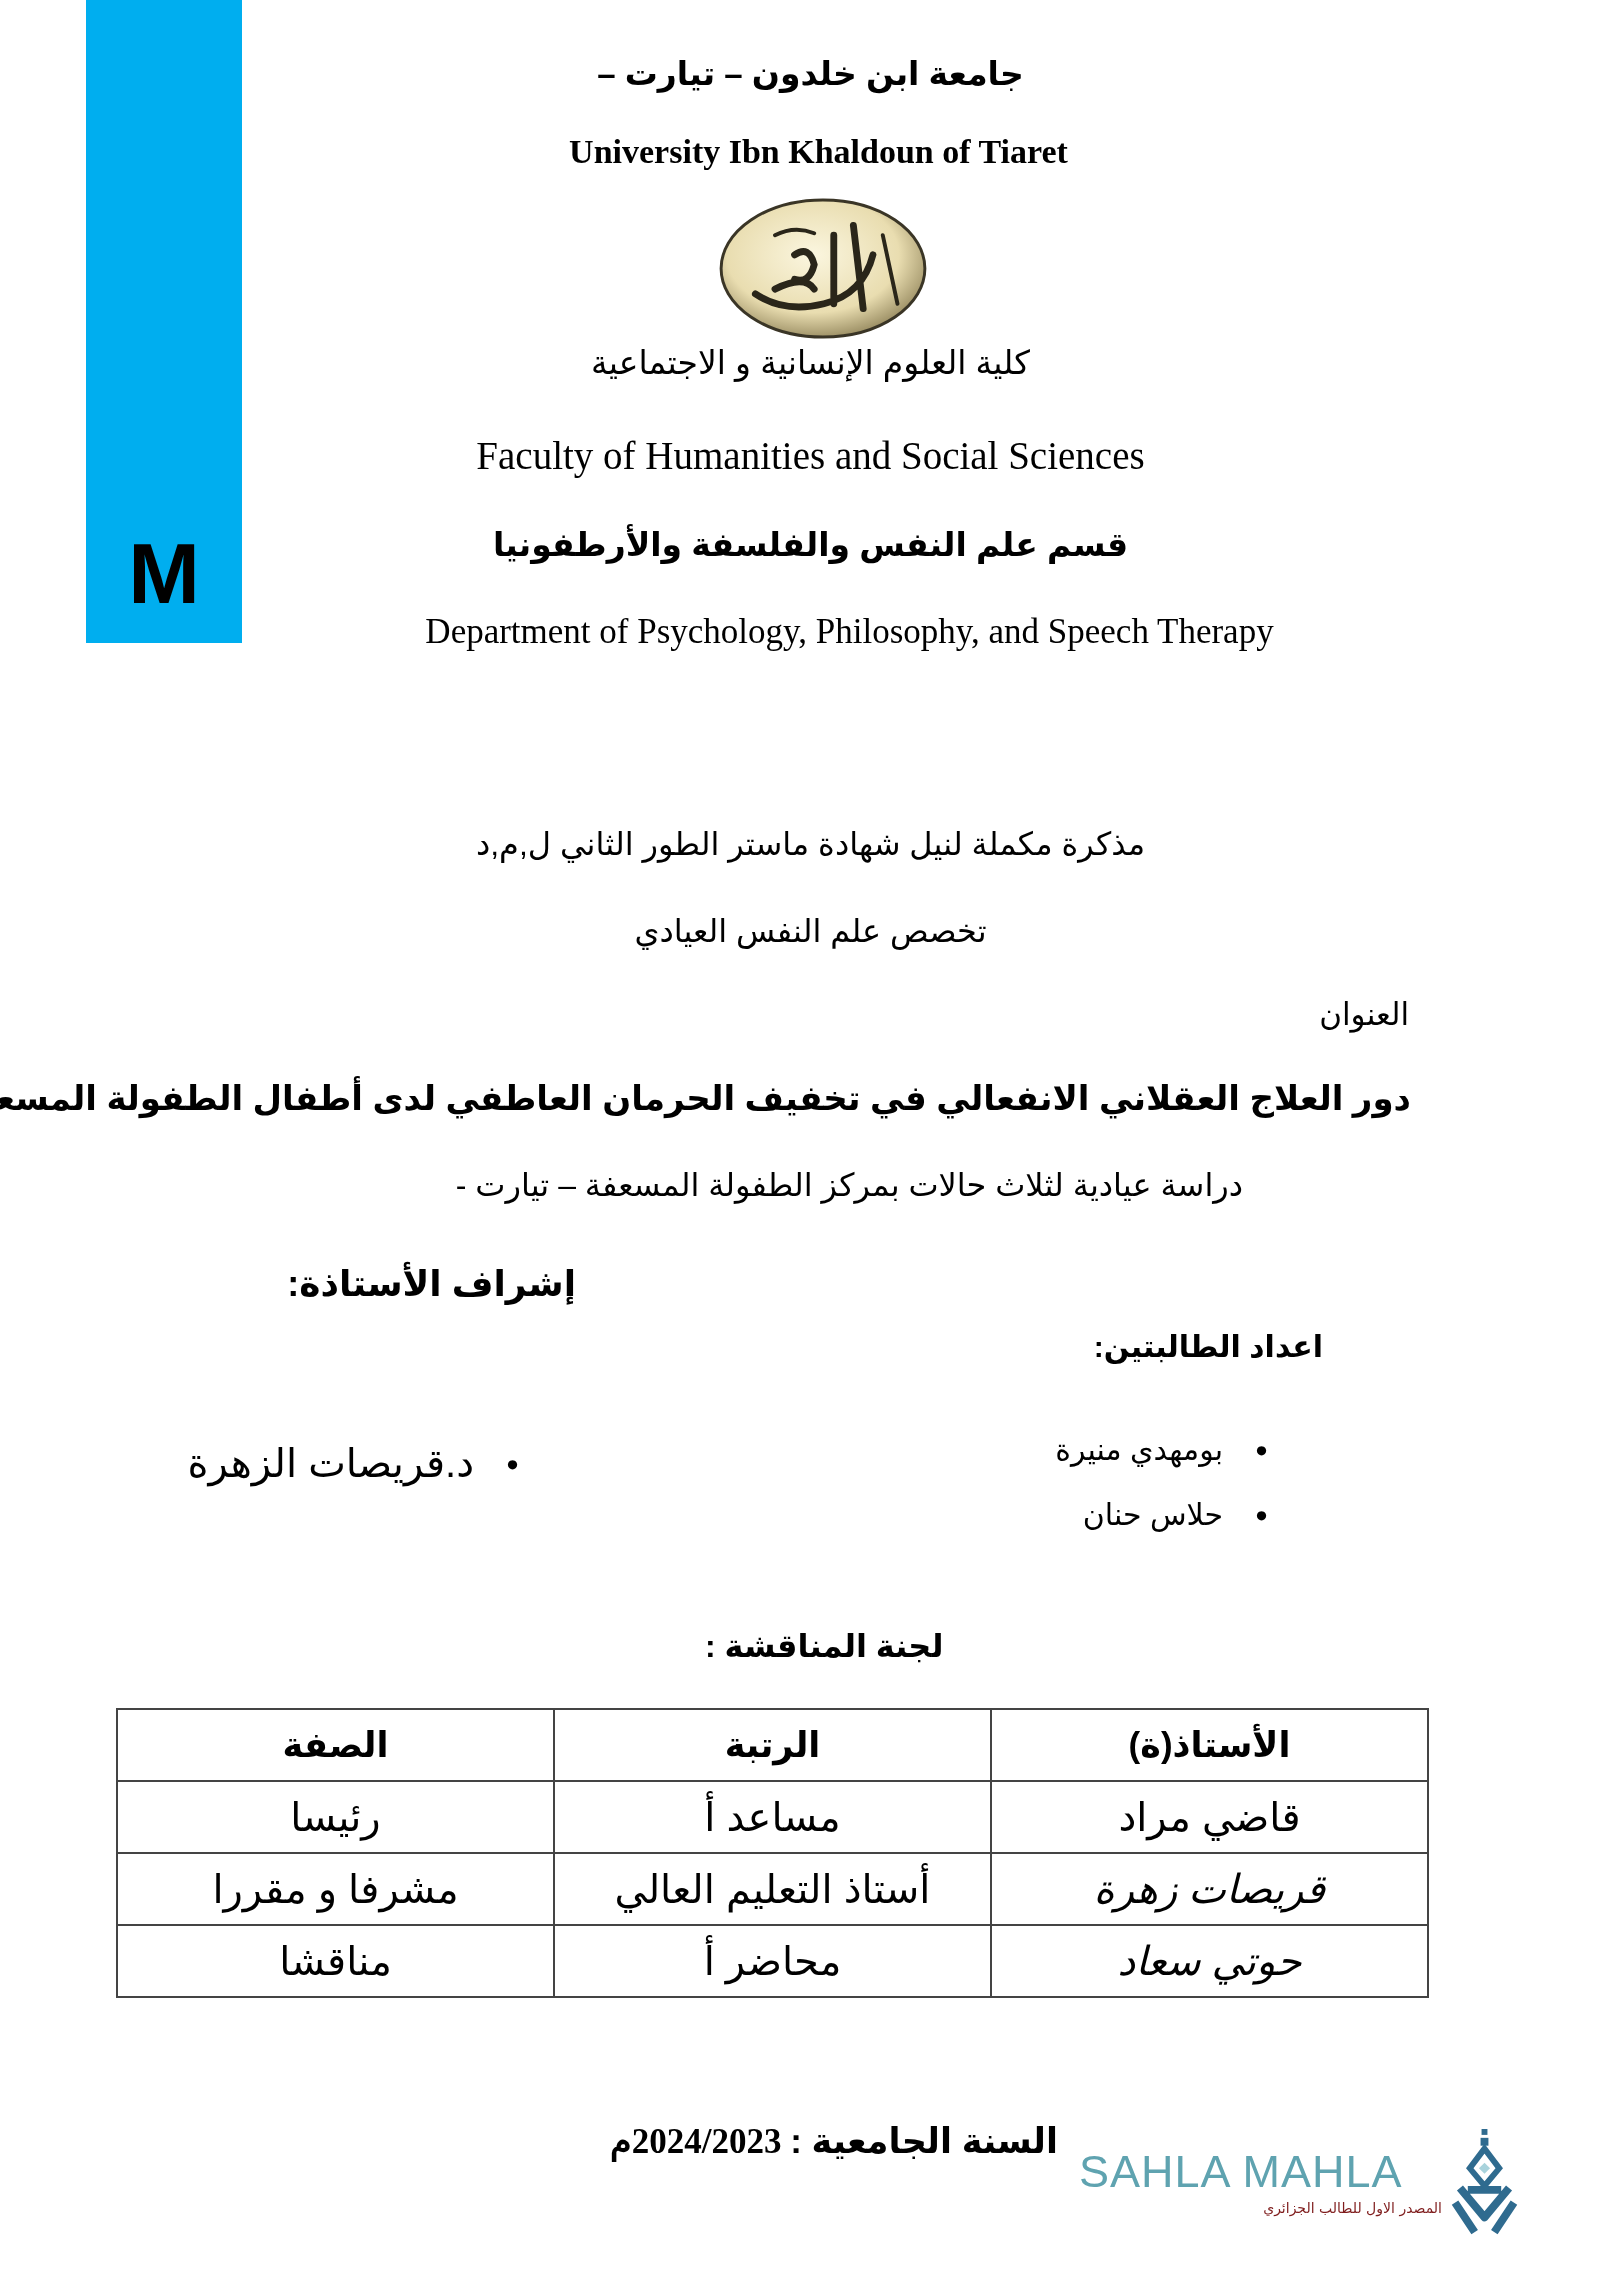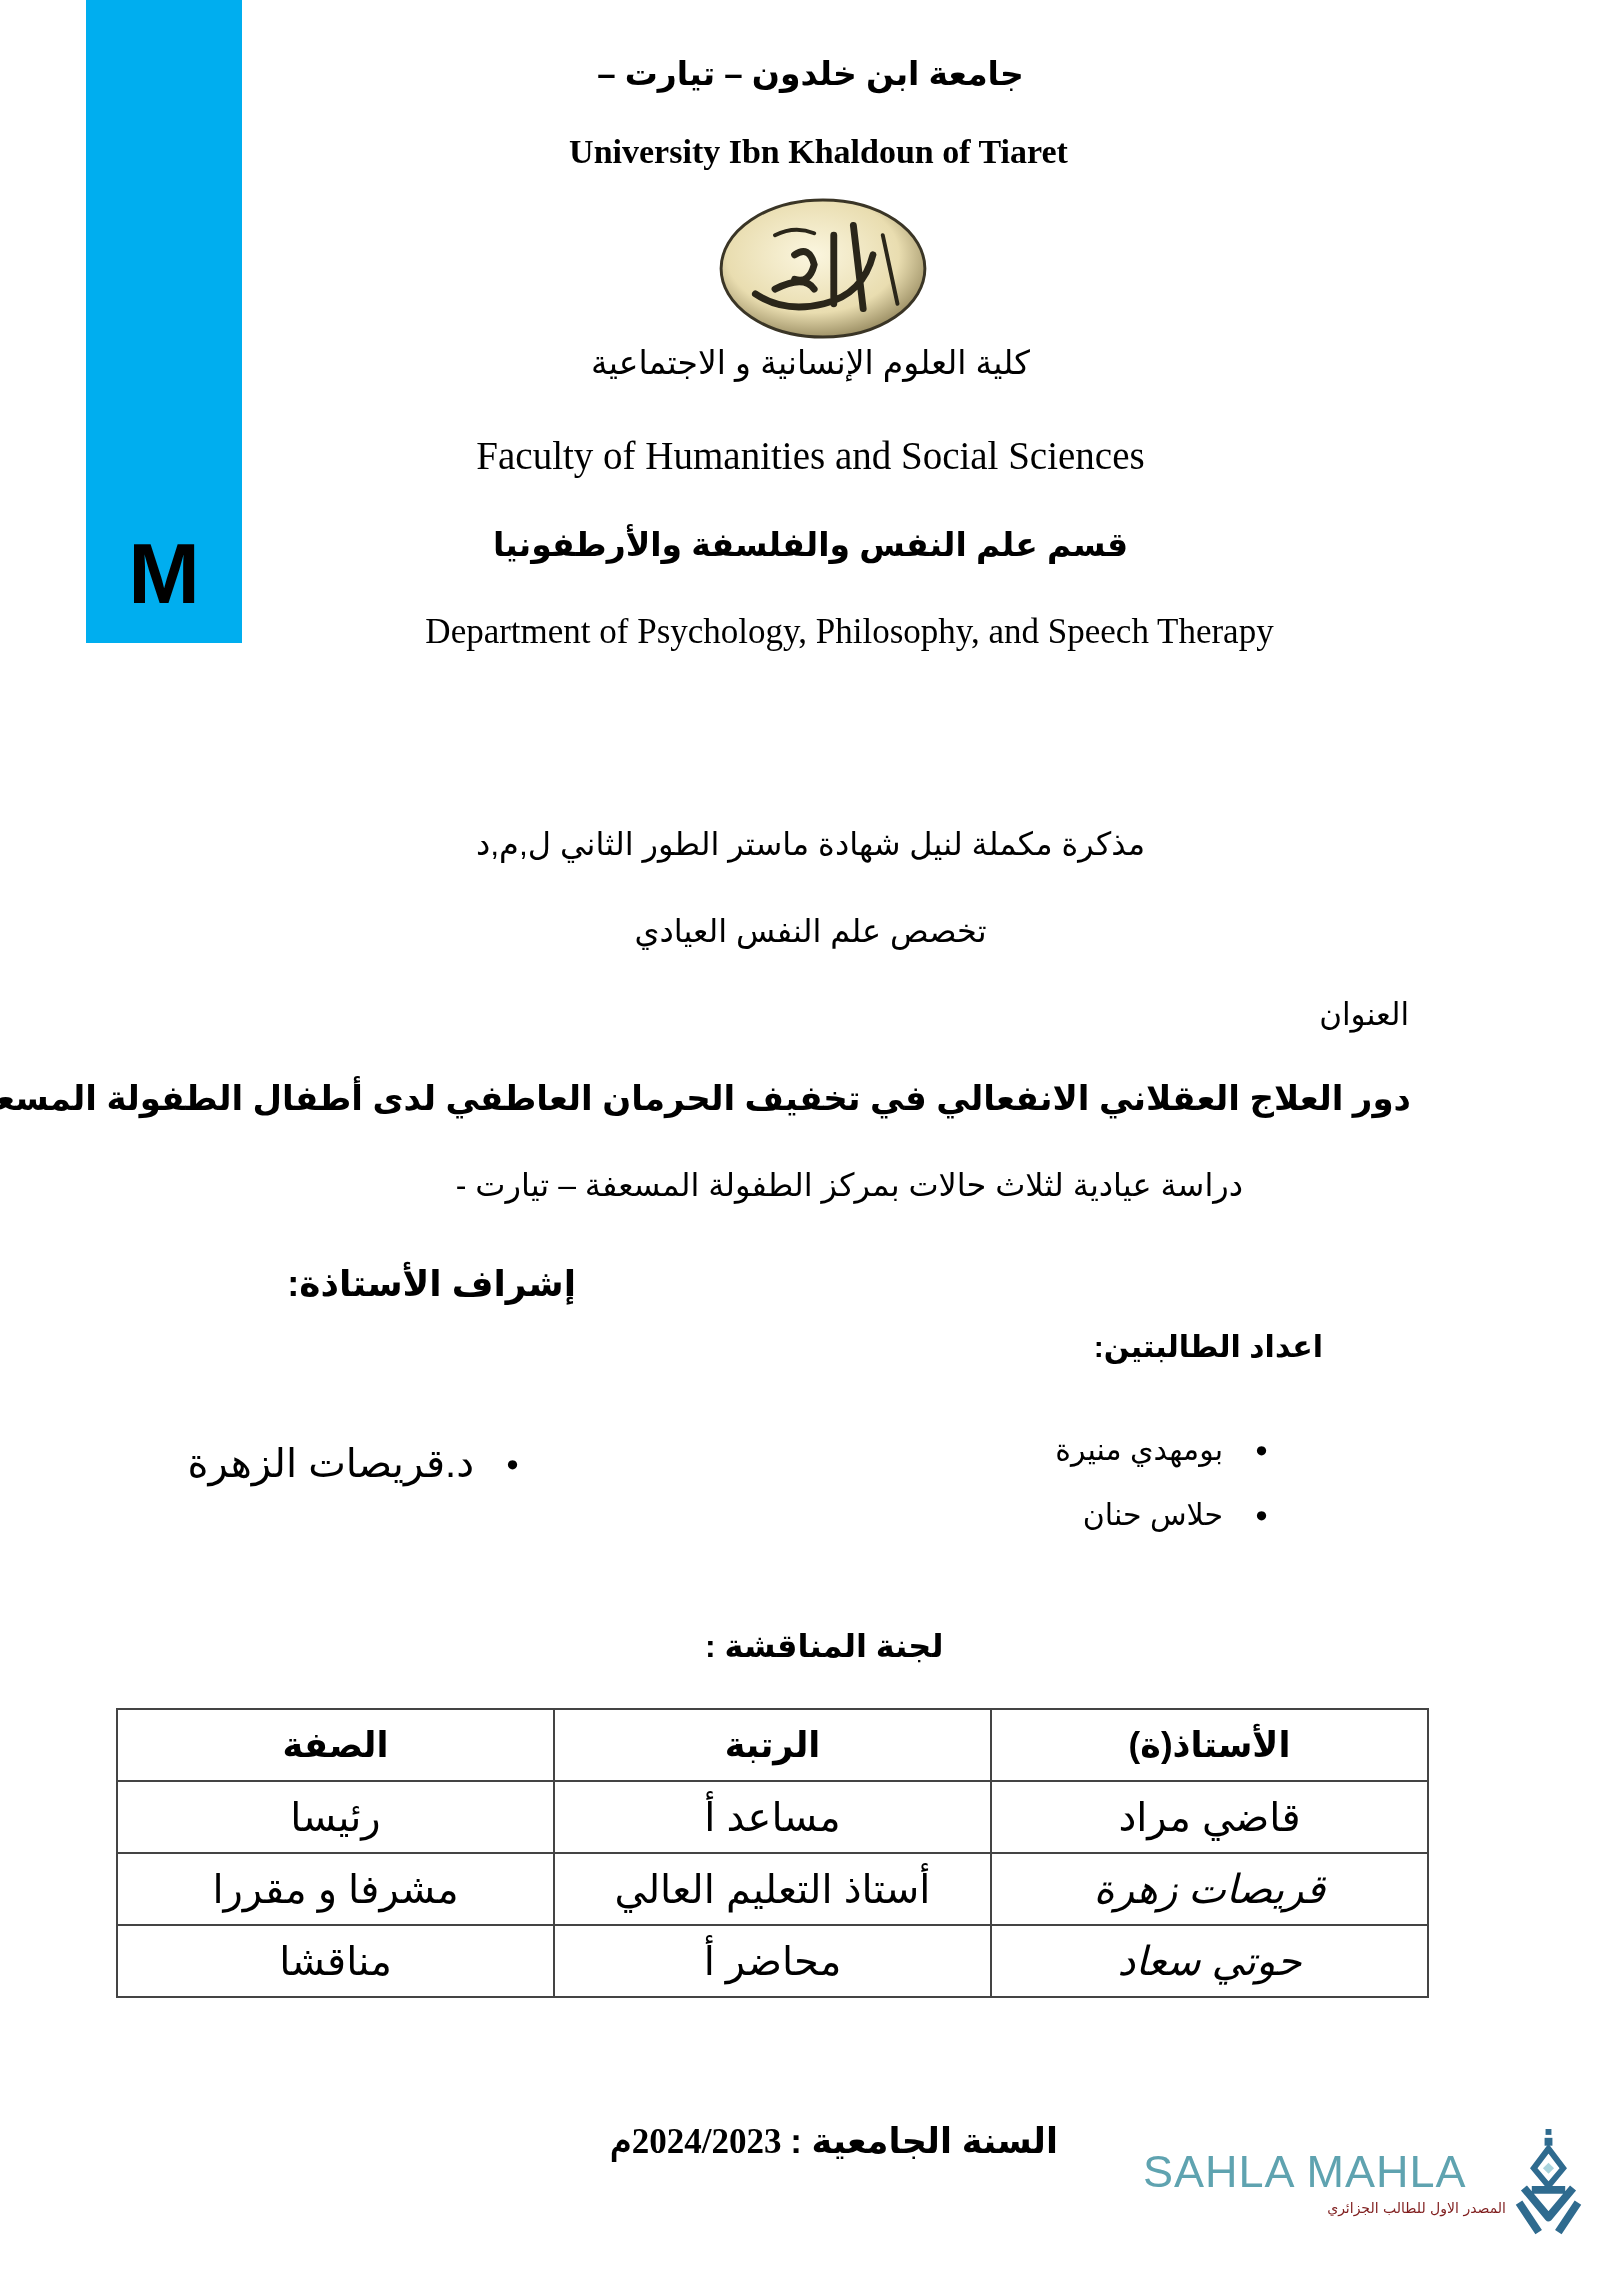--- a/index.html
+++ b/index.html
@@ -40,21 +40,21 @@
   #jury-table th { font-weight: bold; font-size: 35px; margin-top: 48px; }
   #jury-table td.name { font-style: italic; }
 
   .bullet-list { list-style: none; margin: 0; padding: 0; }
   .bullet-list li { position: relative; padding-right: 45px; }
   .bullet-list li::before {
     content: "●"; position: absolute; right: 0; top: 0; font-size: 21.6px;
   }
 
   
-  #watermark { left: 1137px; top: 2129px; width: 451px; height: 108px; text-decoration: underline; }
+  #watermark { left: 1073px; top: 2129px; width: 451px; height: 108px; text-decoration: underline; }
   #watermark .brand {
     position: absolute; left: 5.9px; top: 19.6px; font-family: "Liberation Sans", "DejaVu Sans", sans-serif;
     font-size: 45px; color: #5fa3b0; letter-spacing: 1px; line-height: 45px;
   }
   #watermark .tagline {
     position: absolute; left: 5.9px; top: 71px; width: 363px; text-align: right;
     font-family: "DejaVu Sans", sans-serif; font-size: 14px; color: #7f1d1d; direction: rtl;
   }
 </style>
 </head>

